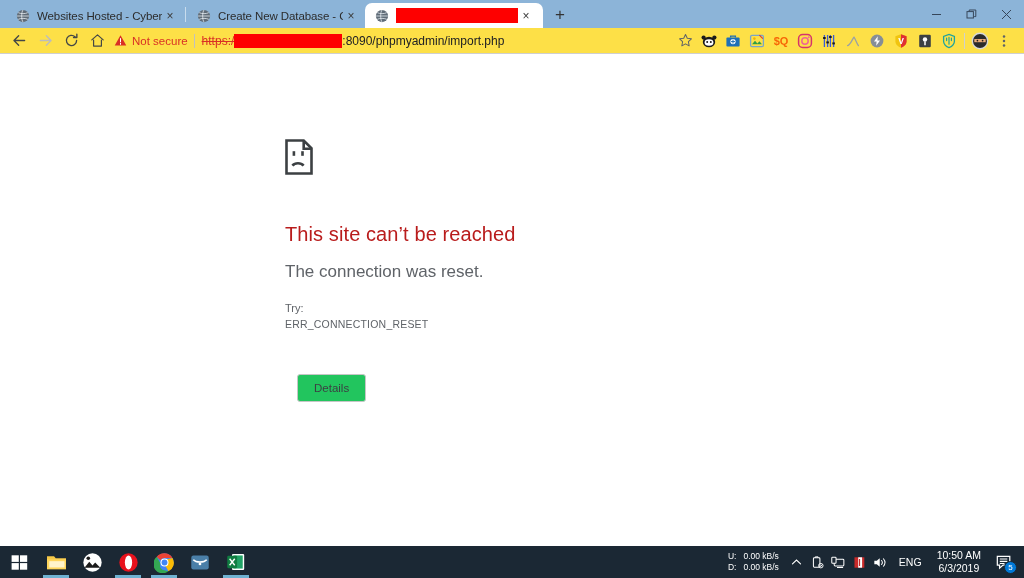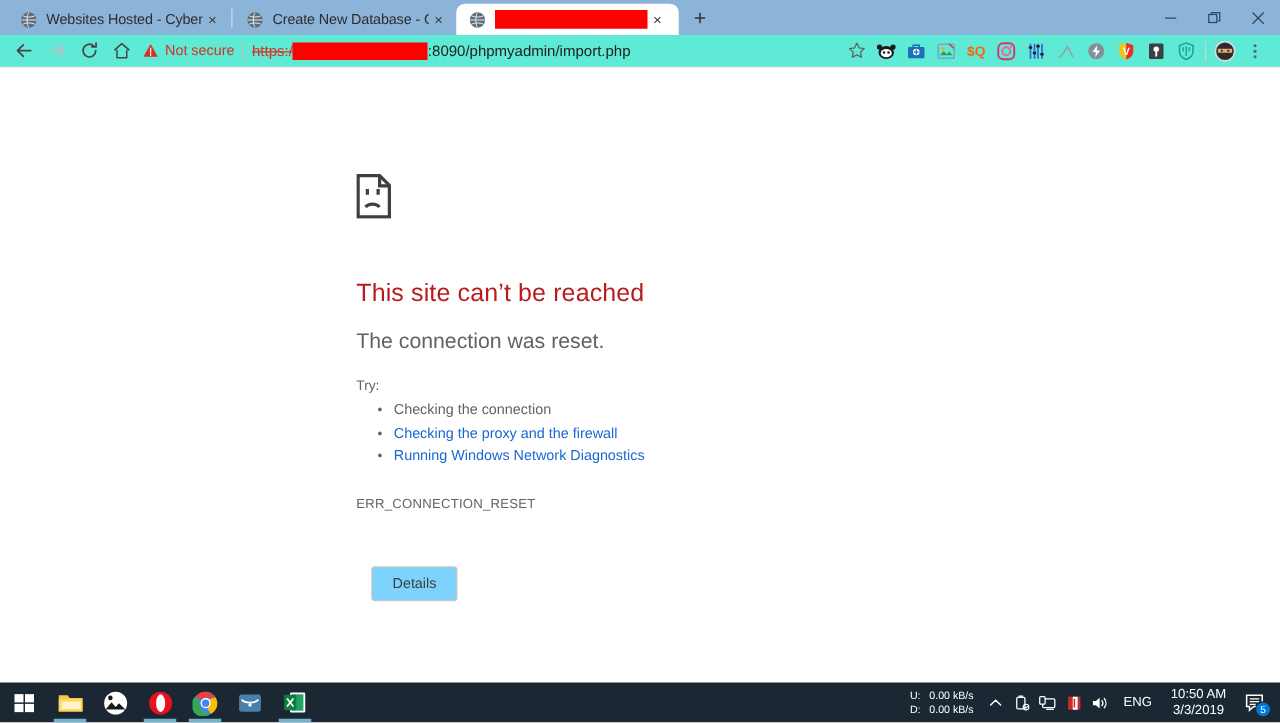--- a/index.html
+++ b/index.html
@@ -50,21 +50,21 @@
   .wincontrols {
     position: absolute; right: 0; top: 0; height: 28px; display: flex;
   }
   .wc {
     width: 35px; height: 28px; display: flex;
     align-items: center; justify-content: center; color: #36465a;
   }
 
   
   .toolbar {
-    height: 26px; background: #5eead4;
+    height: 26px; background: #fde047;
     display: flex; align-items: center; padding: 0 8px 0 6px;
     border-bottom: 1px solid #cfcfcf;
   }
   .navbtn {
     width: 26px; height: 24px; display: flex;
     align-items: center; justify-content: center;
     color: #5a5a5a; flex: 0 0 26px;
   }
   .navbtn.disabled { color: #bcbcbc; }
   .omnibox {
@@ -115,21 +115,21 @@
     content: "\2022"; position: absolute; left: 17px;
     color: #5f6368; font-size: 11px;
   }
   .err-list li.link { color: #1967d2; }
   .err-code {
     font-size: 10.5px; color: #5f6368; letter-spacing: 0.2px;
     margin-bottom: 44px;
   }
   .details-btn {
     display: inline-block; border: 1px solid #c6c6c6; border-radius: 3px;
-    background: #7dd3fc; color: #3c4043; font-size: 11.5px;
+    background: #22c55e; color: #3c4043; font-size: 11.5px;
     padding: 7px 16px; margin-left: 12px;
   }
 
   
   .taskbar {
     position: absolute; left: 0; right: 0; bottom: 0; height: 32px;
     background: #1b2834; display: flex; align-items: center;
   }
   .start {
     width: 38px; height: 32px; display: flex;
@@ -411,25 +411,20 @@
         <rect x="7.6" y="12.2" width="2.6" height="4.6" fill="#3c4043"></rect>
         <rect x="16.2" y="12.2" width="2.6" height="4.6" fill="#3c4043"></rect>
         <path d="M7.4 26.6c2.6-3.2 8.6-3.2 11.2 0" fill="none" stroke="#3c4043" stroke-width="2.6"></path>
       </svg>
     </div>
 
     <h1 class="err-title">This site can’t be reached</h1>
     <div class="err-sub">The connection was reset.</div>
     <div class="err-try">Try:</div>
 
-    <ul class="err-list">
-      <li>Checking the connection</li>
-      <li class="link">Checking the proxy and the firewall</li>
-      <li class="link">Running Windows Network Diagnostics</li>
-    </ul>
 
     <div class="err-code">ERR_CONNECTION_RESET</div>
     <div class="details-btn">Details</div>
   </div>
 </div>
 
 <div class="taskbar">
 
   <div class="start">
     <svg width="17" height="17" viewBox="0 0 17 17">
@@ -542,21 +537,21 @@
       <svg width="14" height="13" viewBox="0 0 15 14">
         <path d="M1.4 5.2h2.6L7.2 2.4v9.2L4 8.8H1.4z" fill="#ffffff"></path>
         <path d="M9.2 4.8a3.6 3.6 0 0 1 0 4.4M11.2 3a6.2 6.2 0 0 1 0 8" fill="none" stroke="#ffffff" stroke-width="1.1" stroke-linecap="round"></path>
       </svg>
     </div>
 
     <div class="tray-lang">ENG</div>
 
     <div class="clock">
       <div>10:50 AM</div>
-      <div>3/3/2019</div>
+      <div>6/3/2019</div>
     </div>
 
     <div class="action-center">
       <svg width="17" height="17" viewBox="0 0 18 18">
         <path d="M1.4 2.4h13.2v9.4H7.4L3.8 15v-3.2H1.4z" fill="none" stroke="#ffffff" stroke-width="1.3"></path>
         <path d="M4 5.4h8M4 7.8h8M4 10h5" stroke="#ffffff" stroke-width="1.1"></path>
       </svg>
       <span class="ac-badge">5</span>
     </div>
   </div>

